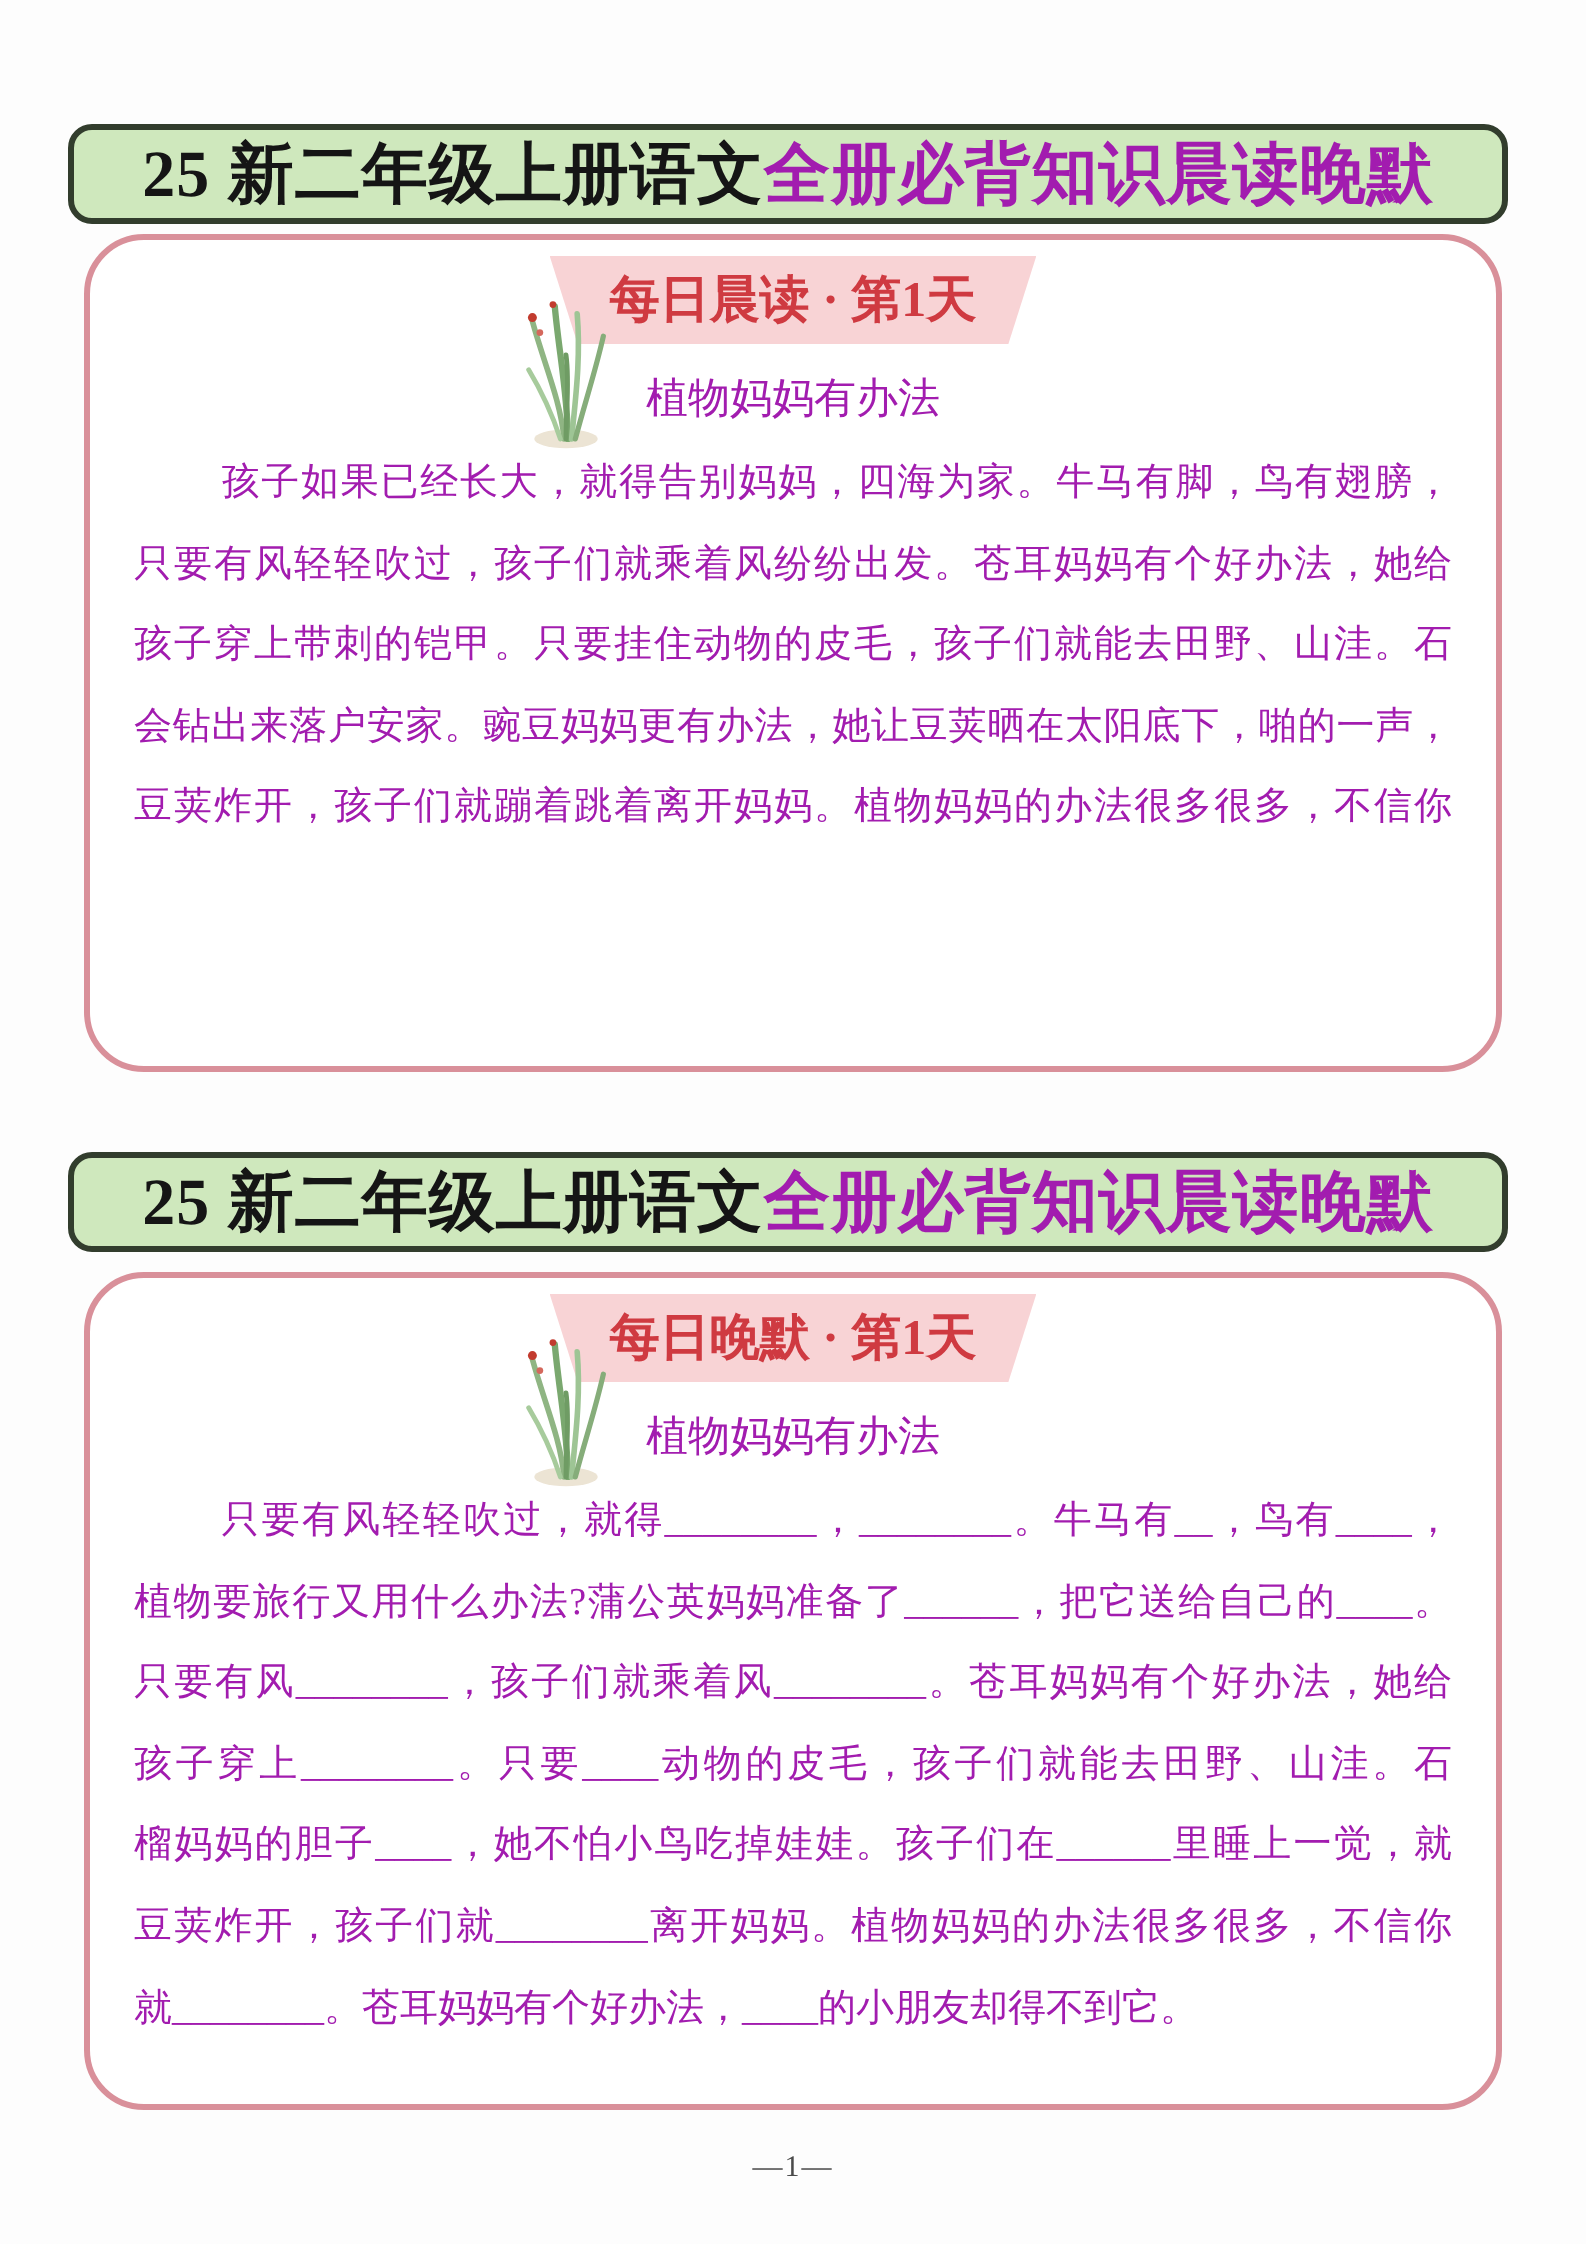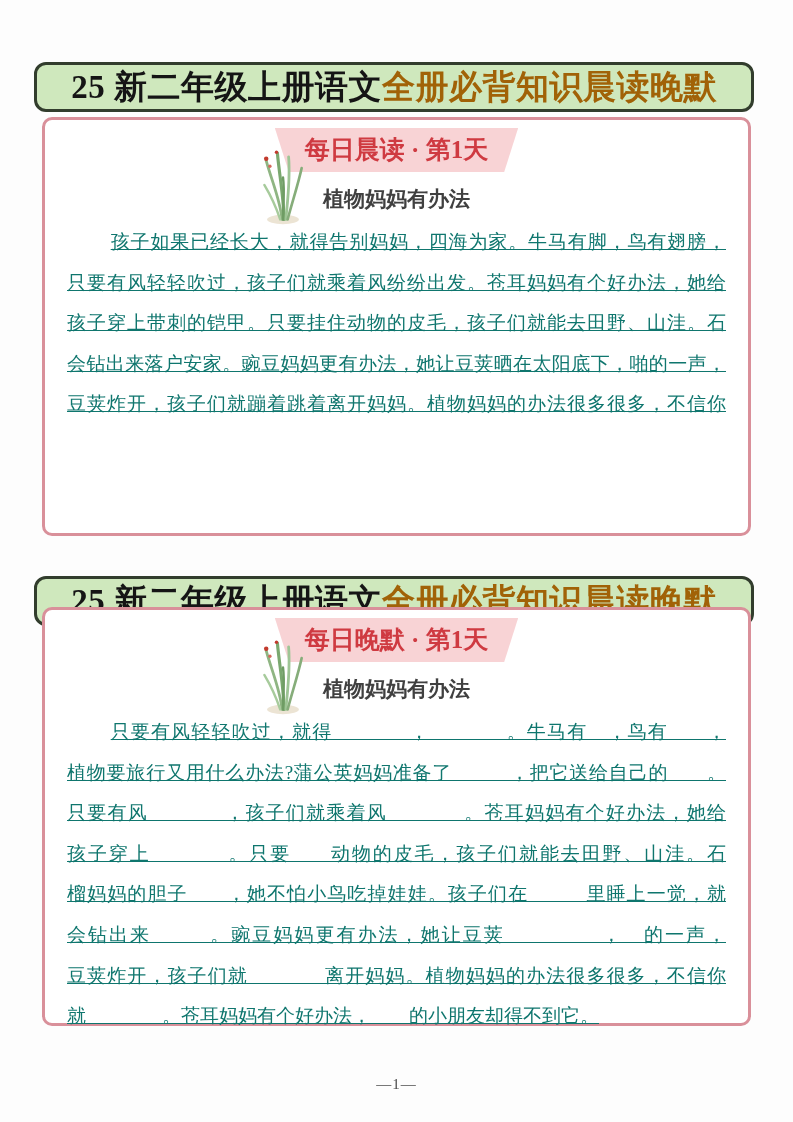--- a/index.html
+++ b/index.html
@@ -26,75 +26,74 @@
     border-radius: 12px;
     display: flex;
     align-items: center;
     justify-content: center;
     font-weight: bold;
     font-size: 33px;
     letter-spacing: 0.5px;
     white-space: nowrap;
   }
   .banner .black-part { color: #151515; }
-  .banner .red-part   { color: #a16207; }
+  .banner .red-part   { color: #a21caf; }
   .banner1 { top: 62px; }
   .banner2 { top: 576px; }
 
   
   .content-box {
     position: absolute;
     left: 42px;
     width: 709px;
     background: #ffffff;
     border: 3px solid #d9909a;
-    border-radius: 10px;
+    border-radius: 30px;
     padding: 8px 16px 6px 16px;
   }
   .box1 { top: 117px;  height: 419px; }
-  .box2 { top: 607px;  height: 419px; }
+  .box2 { top: 636px;  height: 419px; }
 
   
   .badge-row {
     display: flex;
     justify-content: center;
   }
   .badge {
     background: #f8d3d5;
     color: #cf3a41;
     font-weight: bold;
     font-size: 25px;
     padding: 5px 30px 6px 30px;
     clip-path: polygon(0 0, 100% 0, calc(100% - 14px) 100%, 14px 100%);
     white-space: nowrap;
   }
 
   .section-title {
     text-align: center;
     font-size: 21px;
-    font-weight: bold;
-    color: #404040;
+    font-weight: normal;
+    color: #a21caf;
     margin-top: 14px;
     height: 27px;
     line-height: 27px;
   }
 
   .plant {
     position: absolute;
     left: 210px;
     top: 22px;
     width: 56px;
     height: 84px;
   }
 
   .para {
     margin-top: 9px;
     padding: 0 6px;
-    color: #0f766e;
-    text-decoration: underline;
+    color: #a21caf;
   }
   .line {
     font-size: 19px;
     line-height: 40.6px;
     height: 40.6px;
     text-align: justify;
     text-align-last: justify;
     white-space: nowrap;
     overflow: hidden;
   }
@@ -175,21 +174,20 @@
     </svg>
 
     <div class="section-title">植物妈妈有办法</div>
 
     <div class="para">
       <div class="line indent">只要有风轻轻吹过，就得________，________。牛马有__，鸟有____，</div>
       <div class="line">植物要旅行又用什么办法?蒲公英妈妈准备了______，把它送给自己的____。</div>
       <div class="line">只要有风________，孩子们就乘着风________。苍耳妈妈有个好办法，她给</div>
       <div class="line">孩子穿上________。只要____动物的皮毛，孩子们就能去田野、山洼。石</div>
       <div class="line">榴妈妈的胆子____，她不怕小鸟吃掉娃娃。孩子们在______里睡上一觉，就</div>
-      <div class="line">会钻出来______。豌豆妈妈更有办法，她让豆荚__________，__的一声，</div>
       <div class="line">豆荚炸开，孩子们就________离开妈妈。植物妈妈的办法很多很多，不信你</div>
       <div class="line last">就________。苍耳妈妈有个好办法，____的小朋友却得不到它。</div>
     </div>
   </div>
 
   <div class="footer">—1—</div>
 
 </div>
 
 </body></html>

